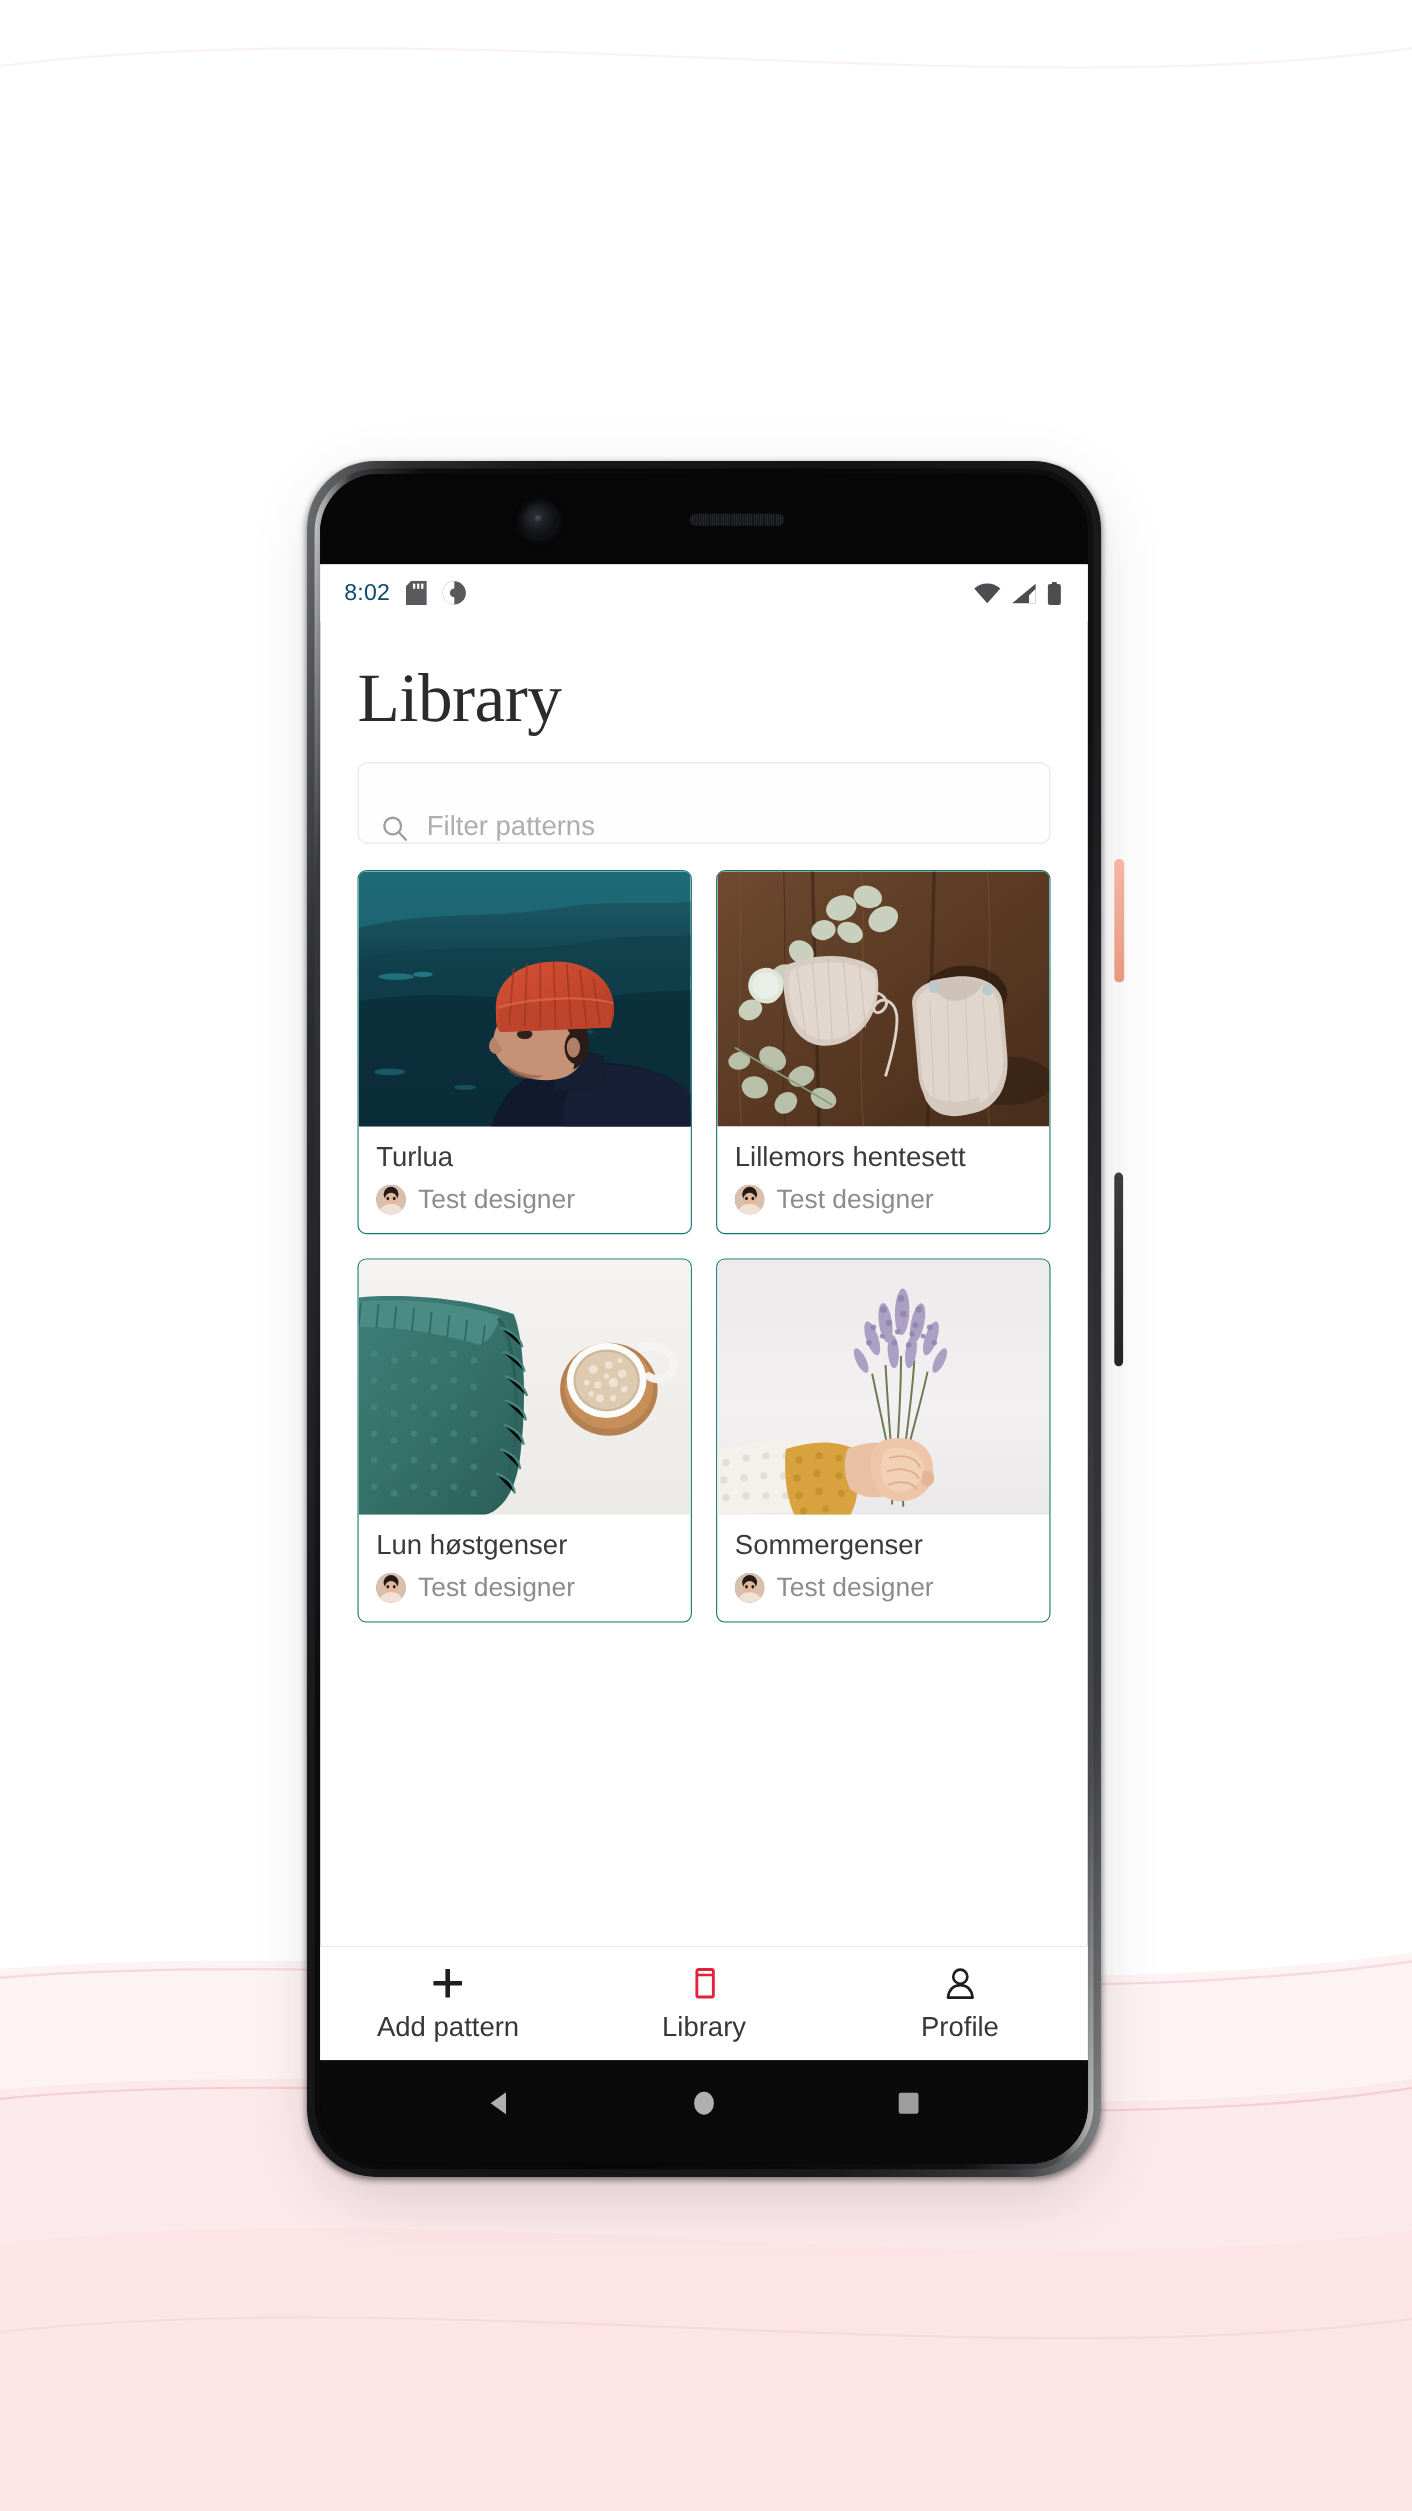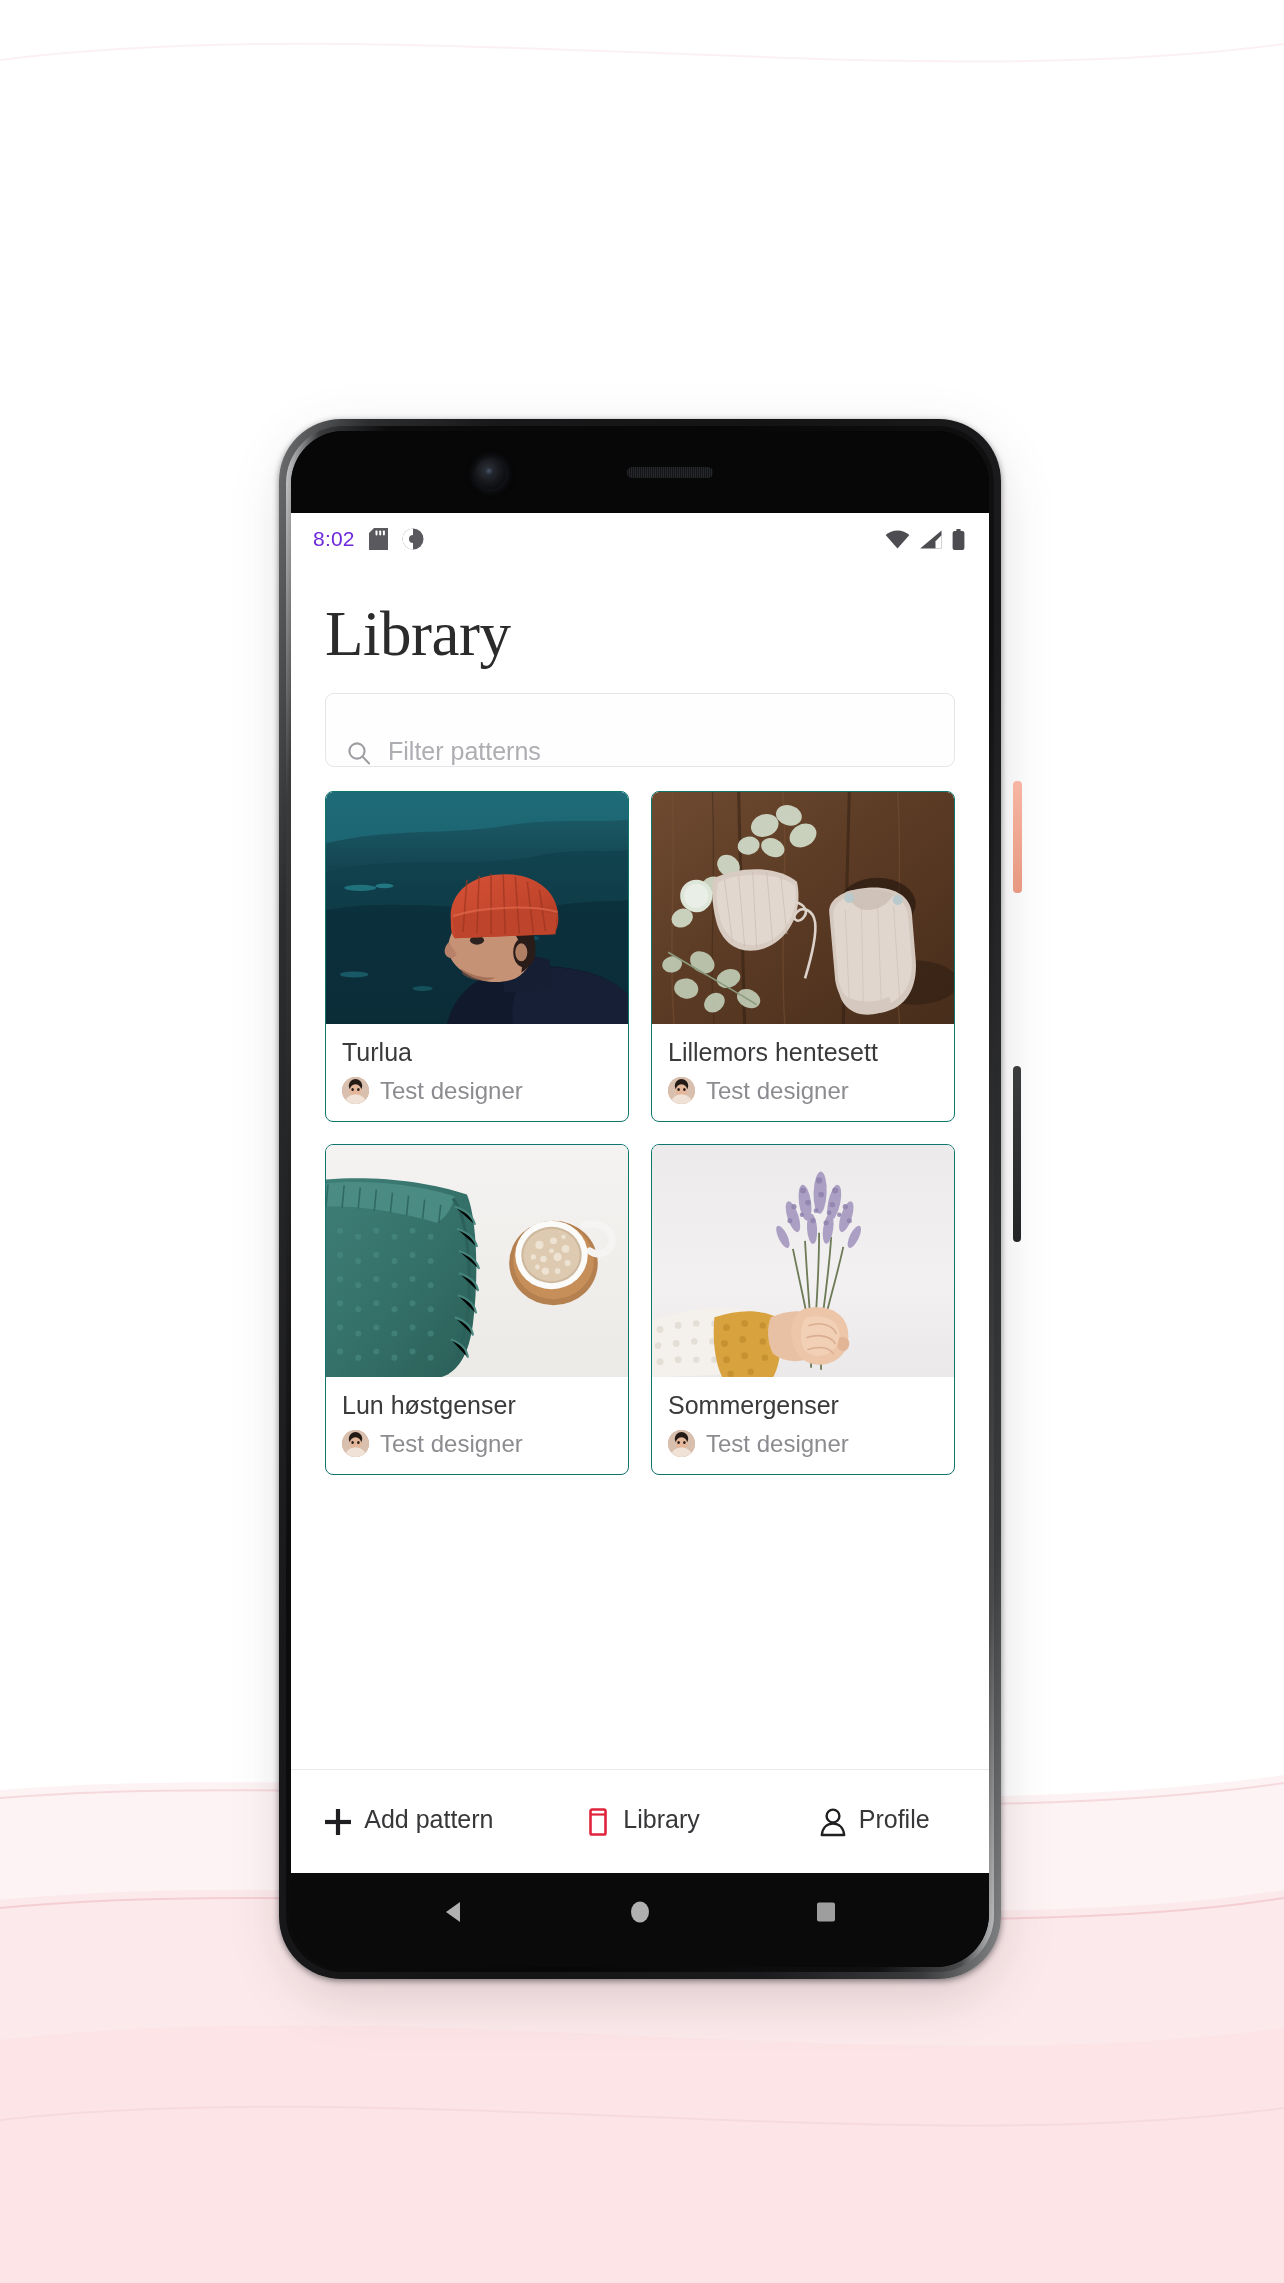--- a/index.html
+++ b/index.html
@@ -156,21 +156,21 @@
     padding: 0 24px 0 22px;
     background: #ffffff;
   }
   .status-left {
     display: flex;
     align-items: center;
     gap: 14px;
   }
   .status-time {
     font-size: 21px;
-    color: #6d28d9;
+    color: #0c4a6e;
     letter-spacing: 0.2px;
   }
   .status-right {
     margin-left: auto;
     display: flex;
     align-items: center;
     gap: 9px;
   }
   .sicon { display: block; }
 
@@ -291,20 +291,22 @@
     width: 698px;
     height: 104px;
     background: #fff;
     border-top: 1px solid #e9e9ea;
     display: flex;
     align-items: center;
   }
   .nav-item {
     flex: 1;
     display: flex;
+    flex-direction: column;
+    align-items: center;
     justify-content: center;
     gap: 9px;
     cursor: pointer;
   }
   .nav-label {
     font-size: 25px;
     color: #37373a;
   }
   .nav-item.active .nav-label { color: #37373a; }
 

